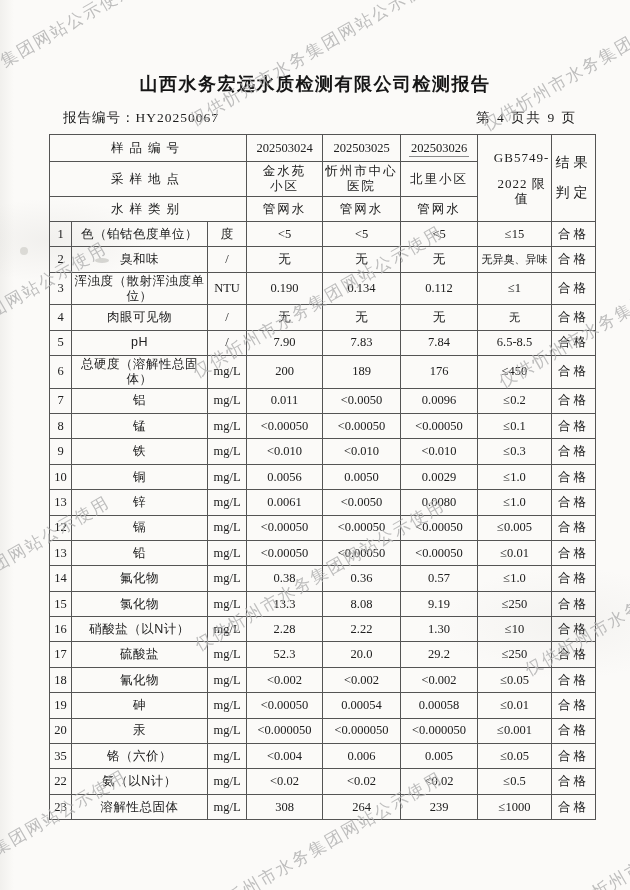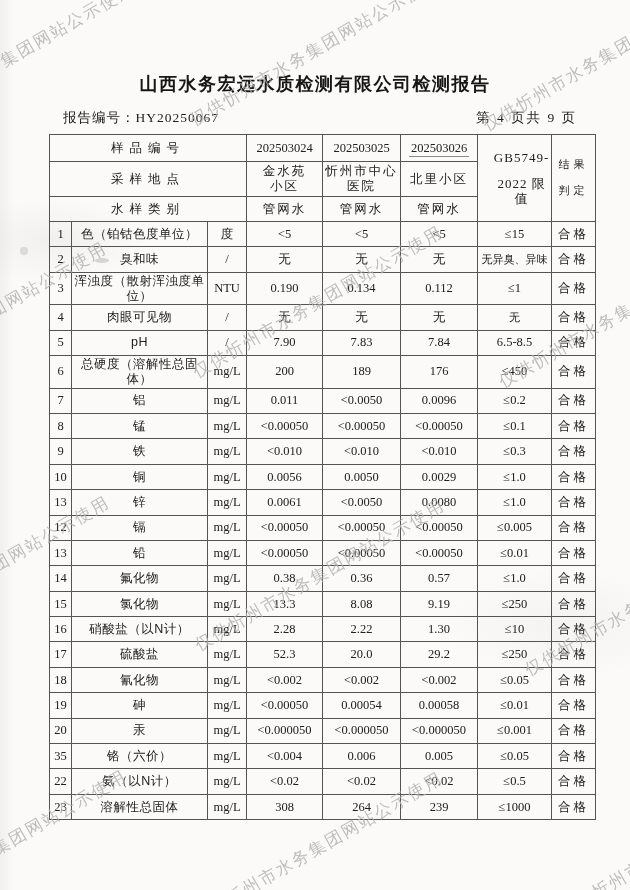--- a/index.html
+++ b/index.html
@@ -45,21 +45,21 @@
   tr.hdr1 td{height:24px;}
   tr.hdr2 td{height:32px;white-space:pre-line;}
   tr.hdr3 td{height:22px;}
   tr.datarow td{height:22.4px;}
   td.lab{letter-spacing:6px;font-family:Liberation Sans, sans-serif;font-size:12.5px;}
   td.name-cell{text-align:left;padding-left:7px;letter-spacing:.5px;font-family:"Liberation Sans", sans-serif;font-size:12px;}
   td.cjk{letter-spacing:2px;font-family:"Liberation Sans", sans-serif;}
   td.result-cell{letter-spacing:3px;font-family:Liberation Sans, sans-serif;font-size:12.5px;}
   td.limit-hdr div{font-size:13px;letter-spacing:1px;padding-left:14px;}
   td.limit-hdr .gap{height:11px;}
-  td.result-hdr div{font-size:11px;letter-spacing:4px;font-family:Liberation Mono, monospace;}
+  td.result-hdr div{font-size:14px;letter-spacing:4px;font-family:Liberation Serif, serif;}
   td.result-hdr .gap{height:13px;}
   td.num{font-family:"Liberation Serif", serif;}
   .artifact-line{position:absolute;left:409px;top:156px;width:60px;height:1px;background:#8a8a8a;z-index:2;}
   .speck1{position:absolute;left:95px;top:258px;width:14px;height:5px;background:rgba(150,148,142,.35);border-radius:50%;z-index:1;}
   .speck2{position:absolute;left:20px;top:247px;width:8px;height:8px;background:rgba(160,158,150,.30);border-radius:50%;z-index:1;}
 </style>
 </head>
 <body>
 
 <div id="wm-container">

